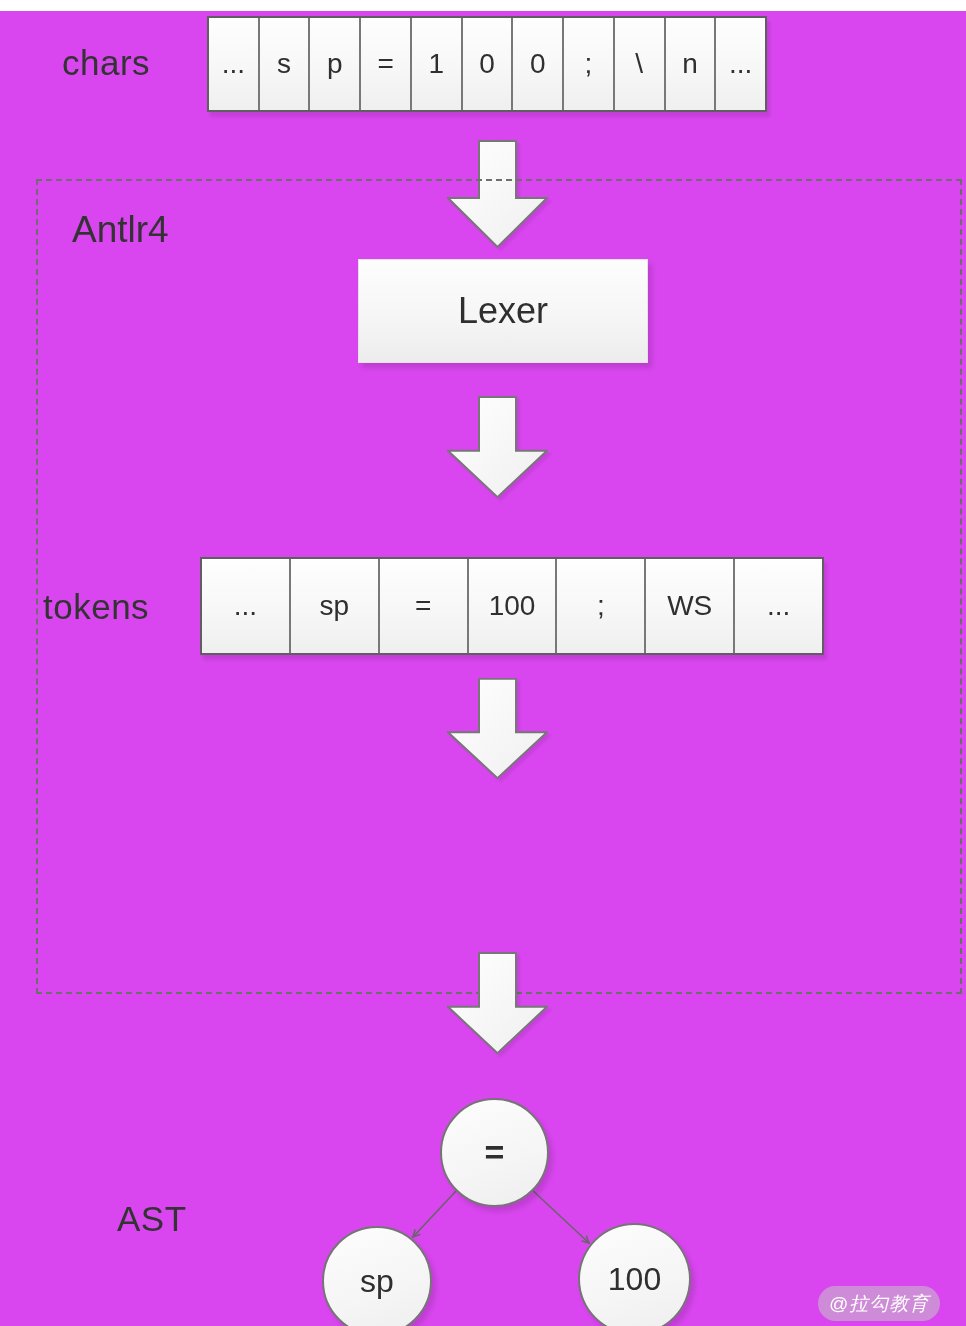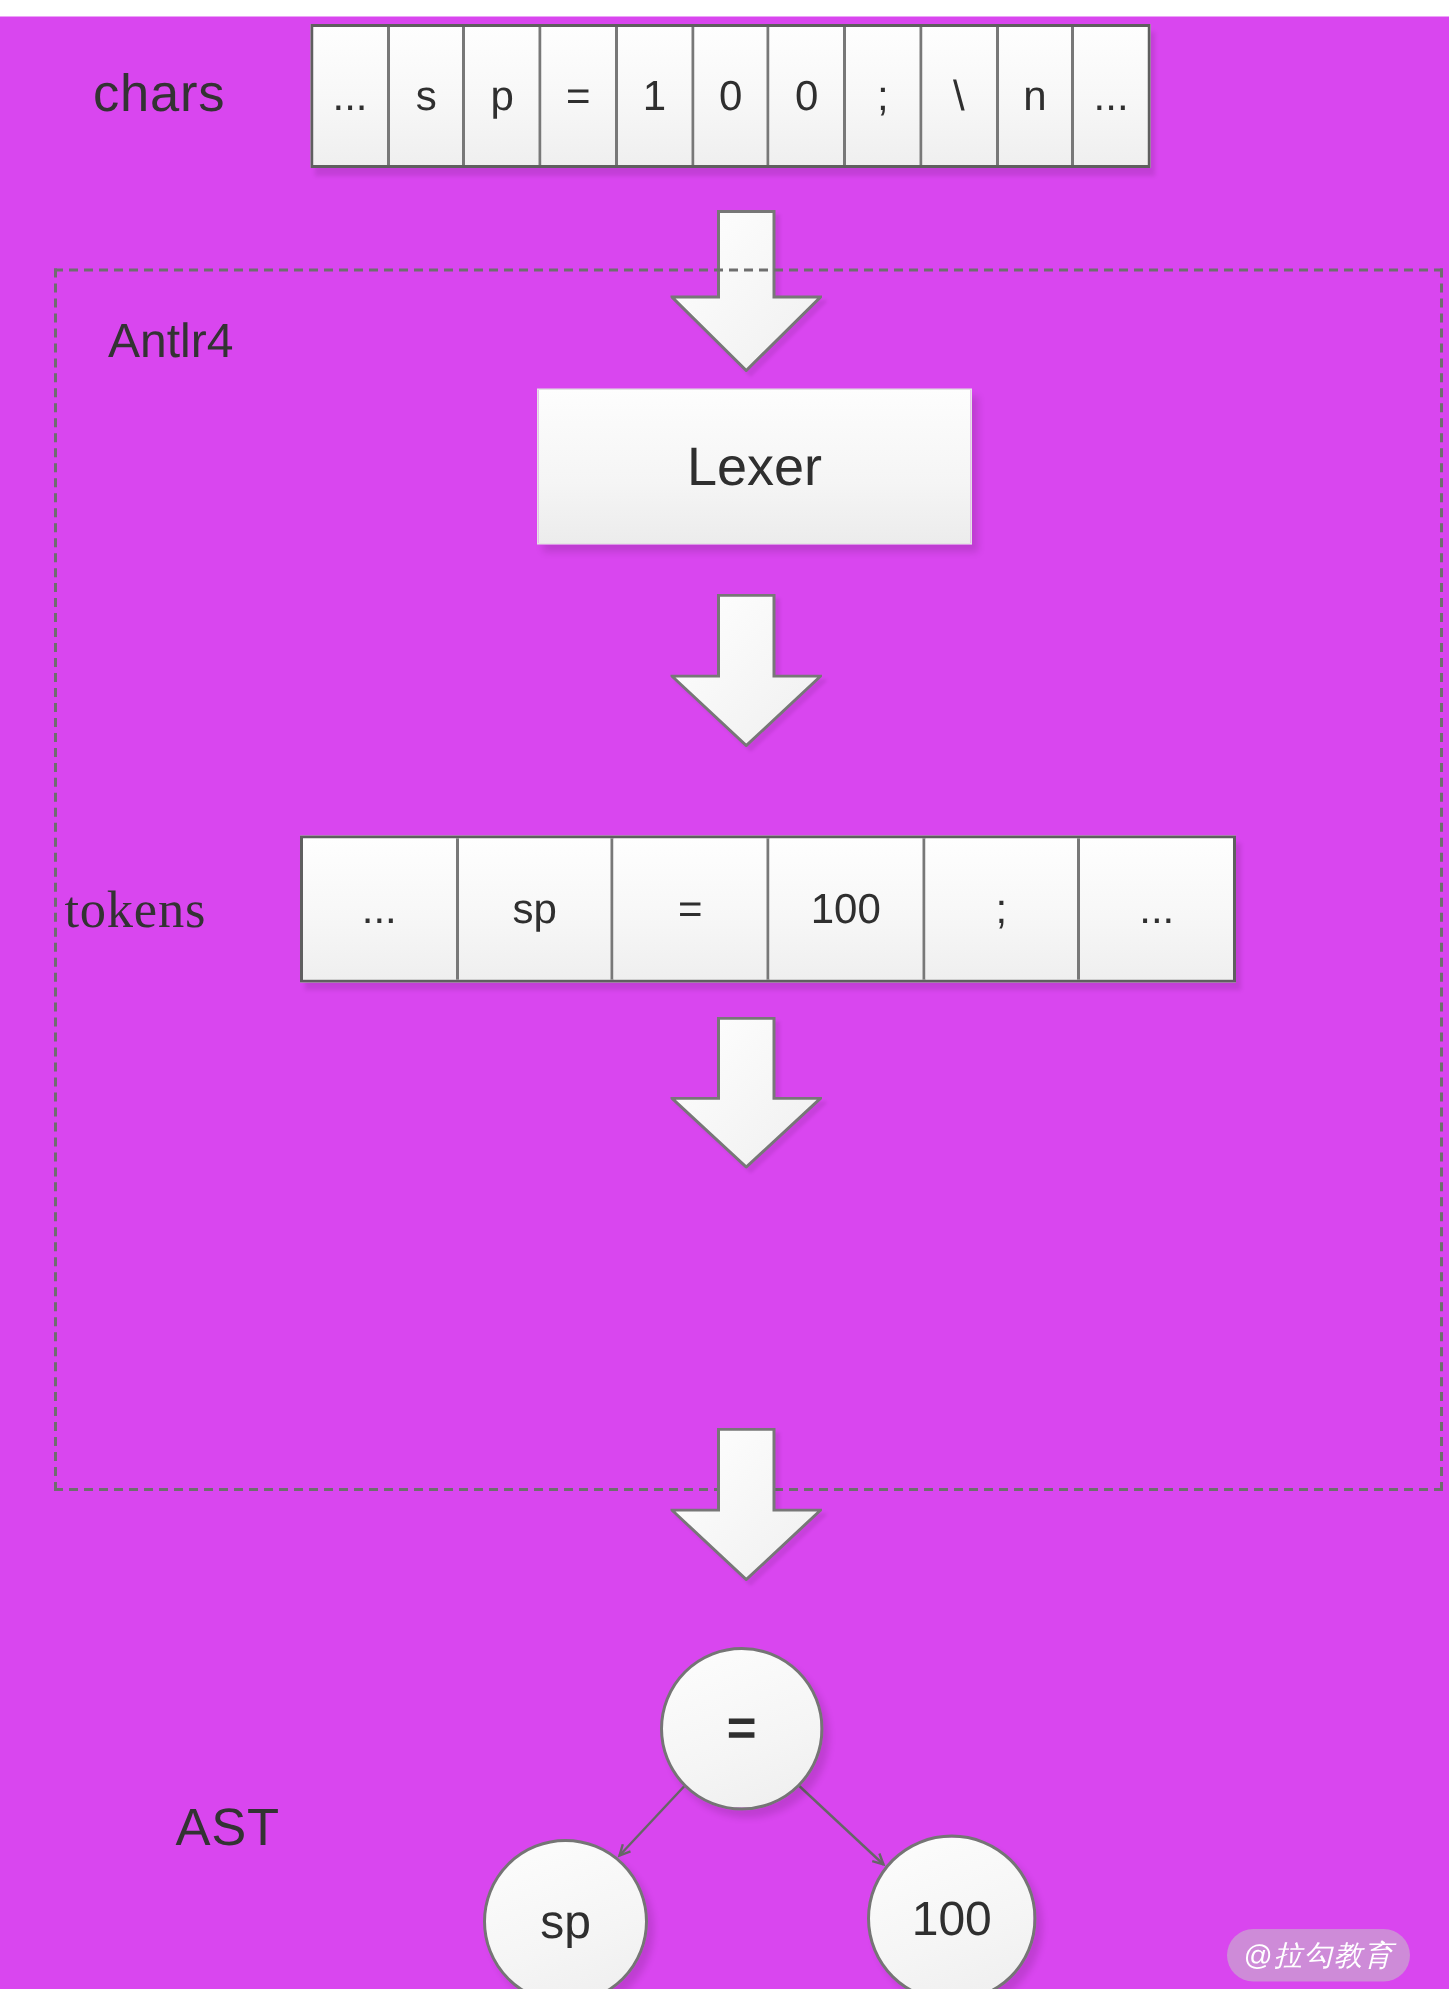--- a/index.html
+++ b/index.html
@@ -45,21 +45,21 @@
     color: #2f2f2f;
   }
   .cell:last-child { border-right: none; }
 
   
   .dashed-box {
     border: 2px dashed #6e6e6e;
     background: transparent;
   }
   .dashed-box-label {
-    font-size: 32px;
+    font-size: 37px;
     color: #333333;
   }
 
   
   .process-box {
     display: flex;
     align-items: center;
     justify-content: center;
     background: linear-gradient(180deg, #fdfdfd 0%, #f5f5f5 60%, #ececec 100%);
     border: 1px solid #e3e3e3;
@@ -138,28 +138,29 @@
   <div class="abs dashed-box-label" style="left:72px; top:198px;">Antlr4</div>
 
   <div class="abs process-box" style="left:358px; top:248px; width:288px; height:102px;justify-content:center;">
     <span>Lexer</span>
   </div>
 
   <svg class="abs block-arrow" style="left:447px; top:385px;" width="101" height="102" viewBox="0 0 101 108" preserveAspectRatio="none">
     <polygon points="32,1 69,1 69,58 100,58 50.5,107 1,58 32,58" fill="url(#arrowGrad)" stroke="#777777" stroke-width="2" stroke-linejoin="miter"></polygon>
   </svg>
 
-  <div class="abs side-label" style="left:43px; top:576px;font-family:Liberation Serif, serif;">tokens</div>
+  <div class="abs side-label" style="left:43px; top:576px;">tokens</div>
 
   <div class="abs cell-array" style="left:200px; top:546px; width:620px; height:94px;">
     <div class="cell">...</div>
     <div class="cell">sp</div>
     <div class="cell">=</div>
     <div class="cell">100</div>
     <div class="cell">;</div>
+    <div class="cell">WS</div>
     <div class="cell">...</div>
   </div>
 
   <svg class="abs block-arrow" style="left:447px; top:667px;" width="101" height="101" viewBox="0 0 101 108" preserveAspectRatio="none">
     <polygon points="32,1 69,1 69,58 100,58 50.5,107 1,58 32,58" fill="url(#arrowGrad)" stroke="#777777" stroke-width="2" stroke-linejoin="miter"></polygon>
   </svg>
 
 
   <svg class="abs block-arrow" style="left:447px; top:941px;" width="101" height="102" viewBox="0 0 101 108" preserveAspectRatio="none">
     <polygon points="32,1 69,1 69,58 100,58 50.5,107 1,58 32,58" fill="url(#arrowGrad)" stroke="#777777" stroke-width="2" stroke-linejoin="miter"></polygon>

